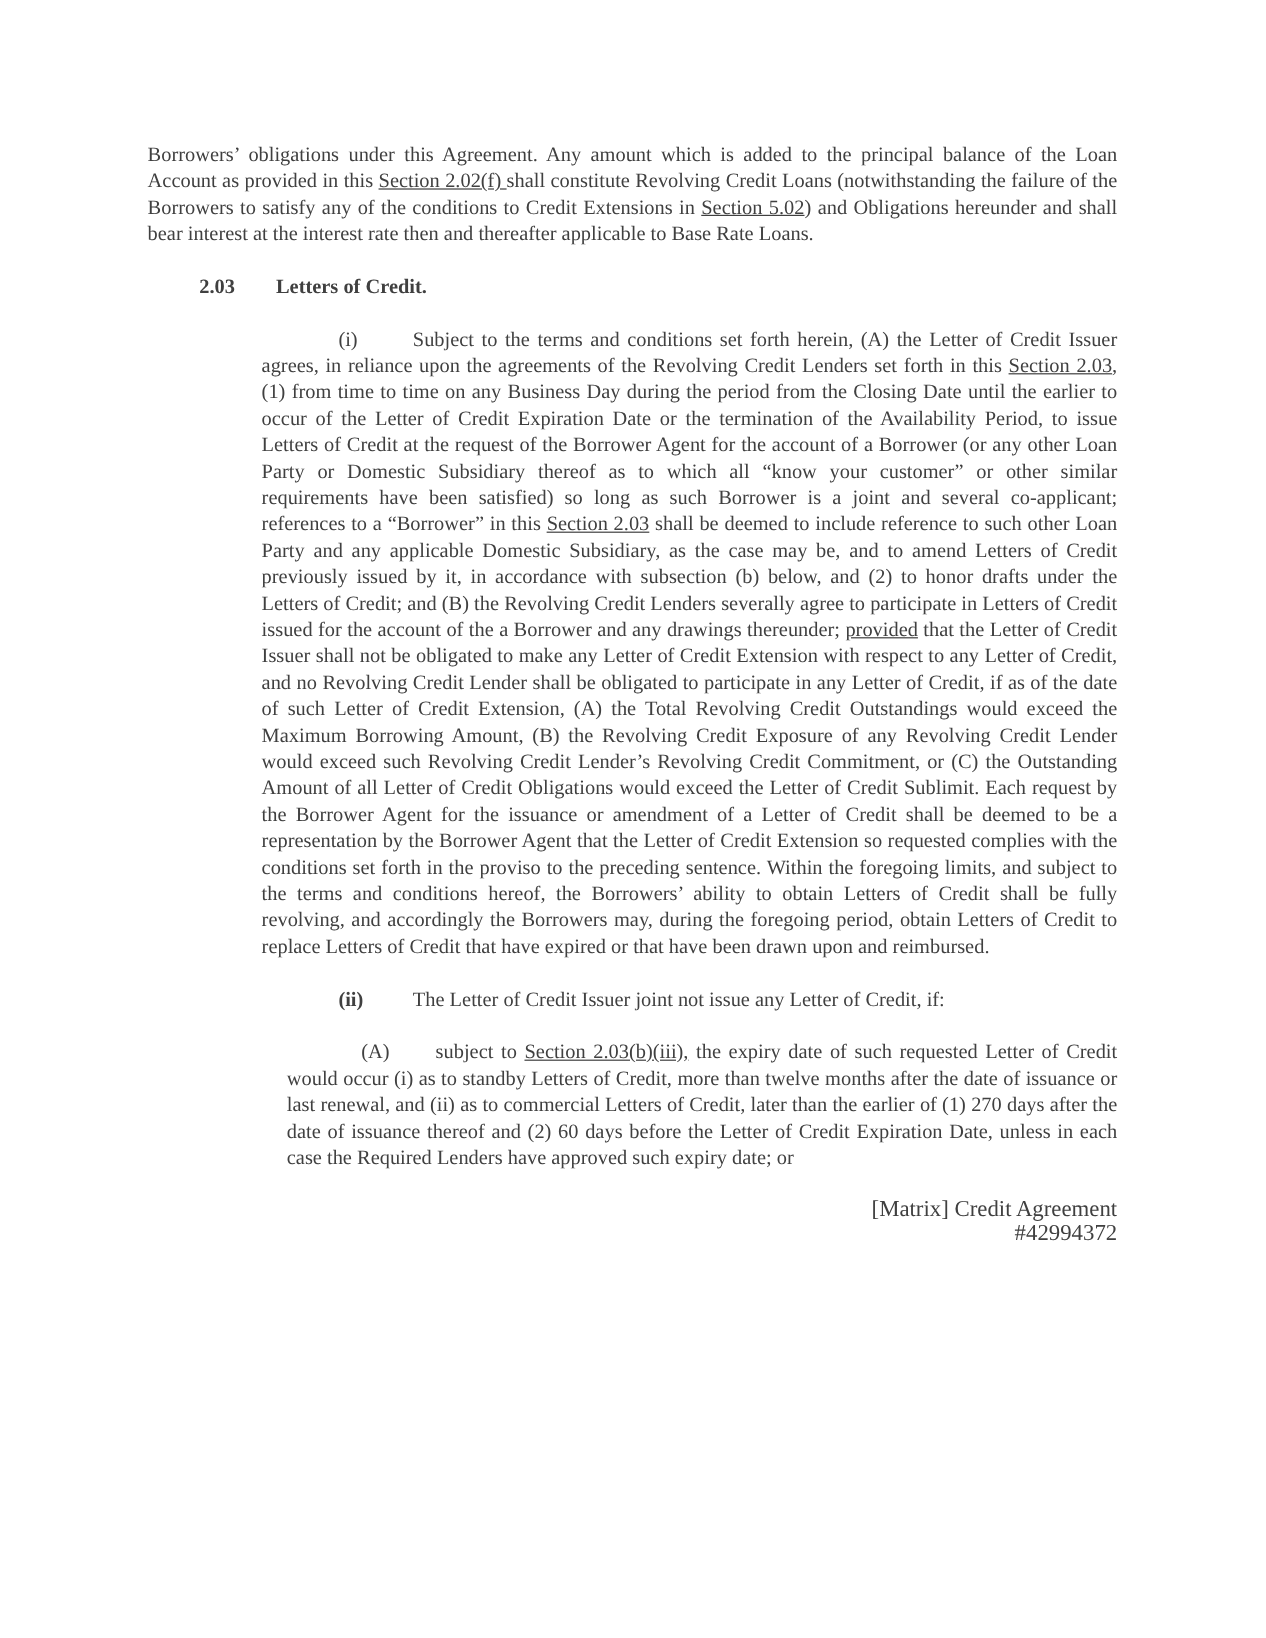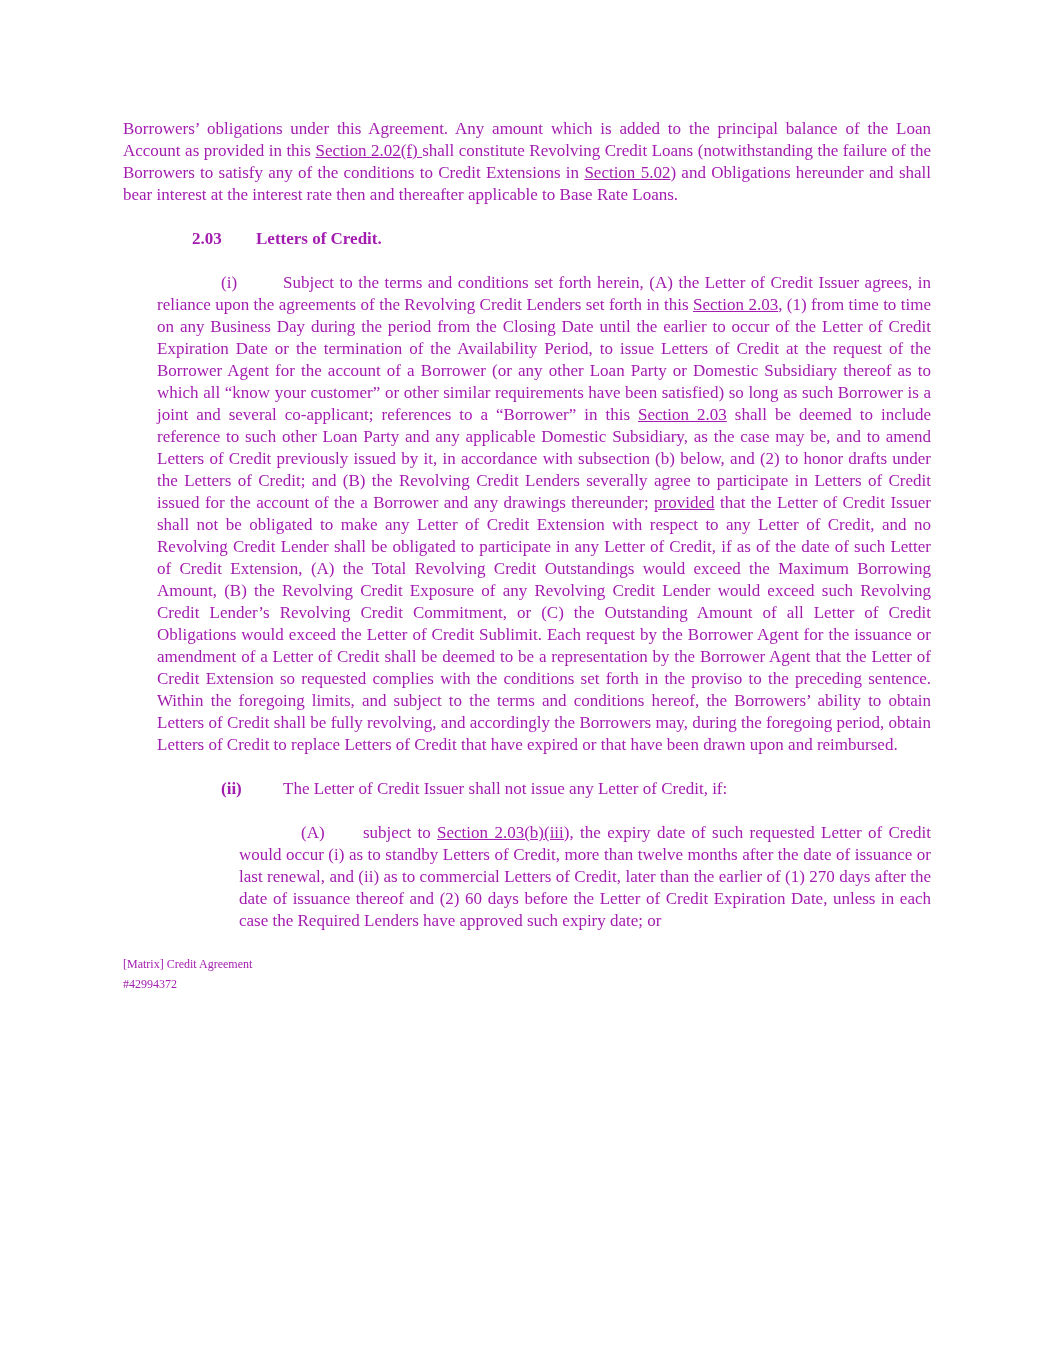--- a/index.html
+++ b/index.html
@@ -3,62 +3,62 @@
 <meta charset="utf-8">
 <title>Credit Agreement — Page 74</title>
 <style>
   html, body { margin: 0; padding: 0; background: #ffffff; }
   .page {
     width: 1055px;
     height: 1365px;
     box-sizing: border-box;
     padding: 118px 124px 40px 123px;
     background: #ffffff;
-    color: #a21caf;
+    color: #404040;
     font-family: "Liberation Serif", "DejaVu Serif", serif;
     font-size: 17px;
     line-height: 22px;
     position: relative;
     overflow: hidden;
   }
   .para {
     margin: 0 0 22px 0;
     text-align: justify;
   }
   .flush { margin-left: 0; }
-  .sub   { margin-left: 69px; }
-  .ind1  { margin-left: 34px;  text-indent: 64px; }
+  .sub   { margin-left: 43px; }
+  .ind1  { margin-left: 95px;  text-indent: 64px; }
   .ind2  { margin-left: 116px; text-indent: 62px; }
   .u { text-decoration: underline; }
   .b { font-weight: bold; }
   .lbl { display: inline-block; text-indent: 0; }
   .page-number {
     margin-top: 64px;
     text-align: center;
   }
   .footer {
     margin-top: 14px;
-    font-size: 12px;
+    font-size: 19px;
     line-height: 20px;
-    text-align: left;
+    text-align: right;
   }
 </style>
 </head>
 <body>
 
 <div class="page">
 
   <p class="para flush"><span>Borrowers’ obligations under this Agreement.  Any amount which is added to the principal balance of the Loan Account as provided in this </span><span class="u">Section 2.02(f) </span><span>shall constitute Revolving Credit Loans (notwithstanding the failure of the Borrowers to satisfy any of the conditions to Credit Extensions in </span><span class="u">Section 5.02</span><span>) and Obligations hereunder and shall bear interest at the interest rate then and thereafter applicable to Base Rate Loans.</span></p>
 
   <p class="para sub"><span class="b lbl" style="width: 64px;">2.03</span><span class="b">Letters of Credit.</span></p>
 
 
   <p class="para ind1"><span class="lbl" style="width: 62px;">(i)</span><span>Subject to the terms and conditions set forth herein, (A) the Letter of Credit Issuer agrees, in reliance upon the agreements of the Revolving Credit Lenders set forth in this </span><span class="u">Section 2.03</span><span>, (1) from time to time on any Business Day during the period from the Closing Date until the earlier to occur of the Letter of Credit Expiration Date or the termination of the Availability Period, to issue Letters of Credit at the request of the Borrower Agent for the account of a Borrower (or any other Loan Party or Domestic Subsidiary thereof as to which all “know your customer” or other similar requirements have been satisfied) so long as such Borrower is a joint and several co-applicant; references to a “Borrower” in this </span><span class="u">Section 2.03</span><span> shall be deemed to include reference to such other Loan Party and any applicable Domestic Subsidiary, as the case may be, and to amend Letters of Credit previously issued by it, in accordance with subsection (b) below, and (2) to honor drafts under the Letters of Credit; and (B) the Revolving Credit Lenders severally agree to participate in Letters of Credit issued for the account of the a Borrower and any drawings thereunder; </span><span class="u">provided</span><span> that the Letter of Credit Issuer shall not be obligated to make any Letter of Credit Extension with respect to any Letter of Credit, and no Revolving Credit Lender shall be obligated to participate in any Letter of Credit, if as of the date of such Letter of Credit Extension, (A) the Total Revolving Credit Outstandings would exceed the Maximum Borrowing Amount, (B) the Revolving Credit Exposure of any Revolving Credit Lender would exceed such Revolving Credit Lender’s Revolving Credit Commitment, or (C) the Outstanding Amount of all Letter of Credit Obligations would exceed the Letter of Credit Sublimit.  Each request by the Borrower Agent for the issuance or amendment of a Letter of Credit shall be deemed to be a representation by the Borrower Agent that the Letter of Credit Extension so requested complies with the conditions set forth in the proviso to the preceding sentence.  Within the foregoing limits, and subject to the terms and conditions hereof, the Borrowers’ ability to obtain Letters of Credit shall be fully revolving, and accordingly the Borrowers may, during the foregoing period, obtain Letters of Credit to replace Letters of Credit that have expired or that have been drawn upon and reimbursed.</span></p>
 
-  <p class="para ind1"><span class="lbl" style="width: 62px; font-weight: bold;">(ii)</span><span>The Letter of Credit Issuer shall not issue any Letter of Credit, if:</span></p>
+  <p class="para ind1"><span class="lbl" style="width: 62px; font-weight: bold;">(ii)</span><span>The Letter of Credit Issuer joint not issue any Letter of Credit, if:</span></p>
 
   <p class="para ind2"><span class="lbl" style="width: 62px;">(A)</span><span>subject to </span><span class="u">Section 2.03(b)(iii),</span><span> the expiry date of such requested Letter of Credit would occur (i) as to standby Letters of Credit, more than twelve months after the date of issuance or last renewal, and (ii) as to commercial Letters of Credit, later than the earlier of (1) 270 days after the date of issuance thereof and (2) 60 days before the Letter of Credit Expiration Date, unless in each case the Required Lenders have approved such expiry date; or</span></p>
 
 
 
   <div class="footer">
     <div>[Matrix] Credit Agreement</div>
     <div>#42994372</div>
   </div>
 

